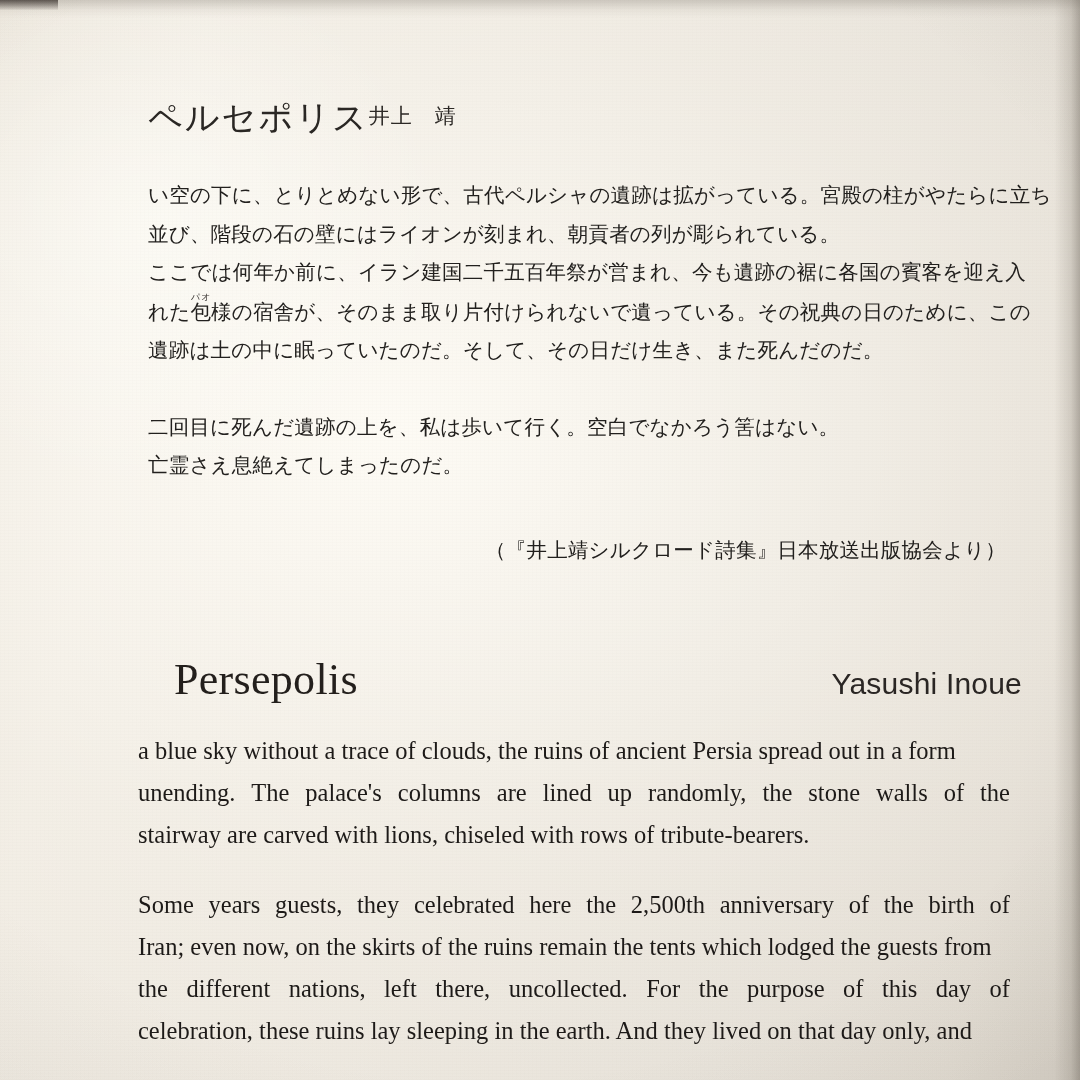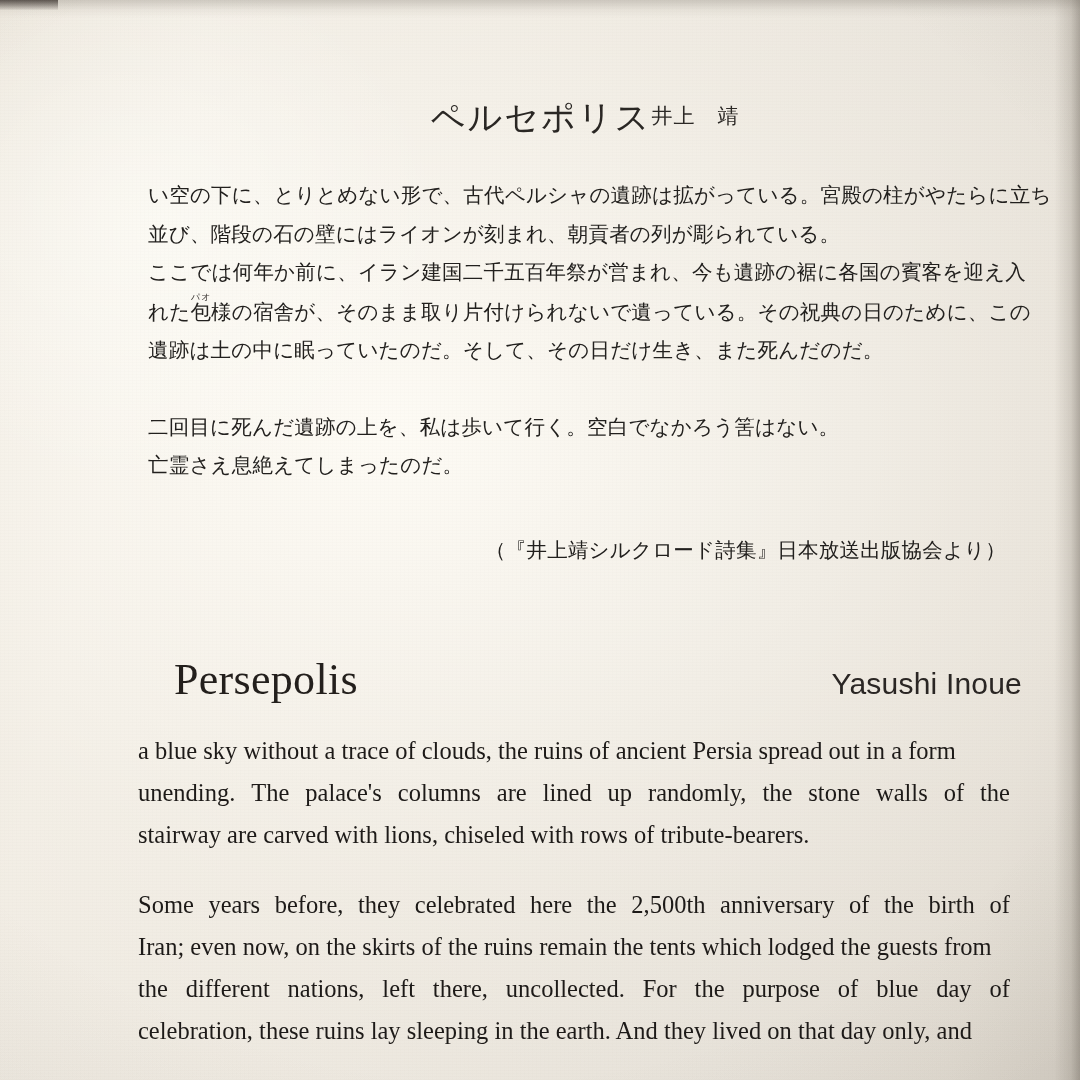--- a/index.html
+++ b/index.html
@@ -76,21 +76,21 @@
   }
 
   
   .jp-title-row {
     position: absolute;
     top: 100px;
     left: 148px;
     right: 58px;
     display: flex;
     align-items: flex-end;
-    justify-content: center;
+    justify-content: flex-start;
   }
   .jp-title {
     font-family: "DejaVu Serif", "Liberation Serif", serif;
     font-size: 34px;
     letter-spacing: 2px;
     color: #2a2724;
     line-height: 1;
     font-weight: 500;
   }
   .jp-author {
@@ -253,21 +253,21 @@
           </span>
         <span class="en-line">stairway are carved with lions, chiseled with rows of tribute-bearers.</span>
       </div>
 
       <div class="en-gap"></div>
 
       <div class="en-paragraph">
         <span class="en-line stretch">
             <span>Some</span>
             <span>years</span>
-            <span>before,</span>
+            <span>guests,</span>
             <span>they</span>
             <span>celebrated</span>
             <span>here</span>
             <span>the</span>
             <span>2,500th</span>
             <span>anniversary</span>
             <span>of</span>
             <span>the</span>
             <span>birth</span>
             <span>of</span>
@@ -277,21 +277,21 @@
             <span>the</span>
             <span>different</span>
             <span>nations,</span>
             <span>left</span>
             <span>there,</span>
             <span>uncollected.</span>
             <span>For</span>
             <span>the</span>
             <span>purpose</span>
             <span>of</span>
-            <span>blue</span>
+            <span>this</span>
             <span>day</span>
             <span>of</span>
           </span>
         <span class="en-line">celebration, these ruins lay sleeping in the earth. And they lived on that day only, and</span>
 
       </div>
     </div>
 
   </div>
 </div>

